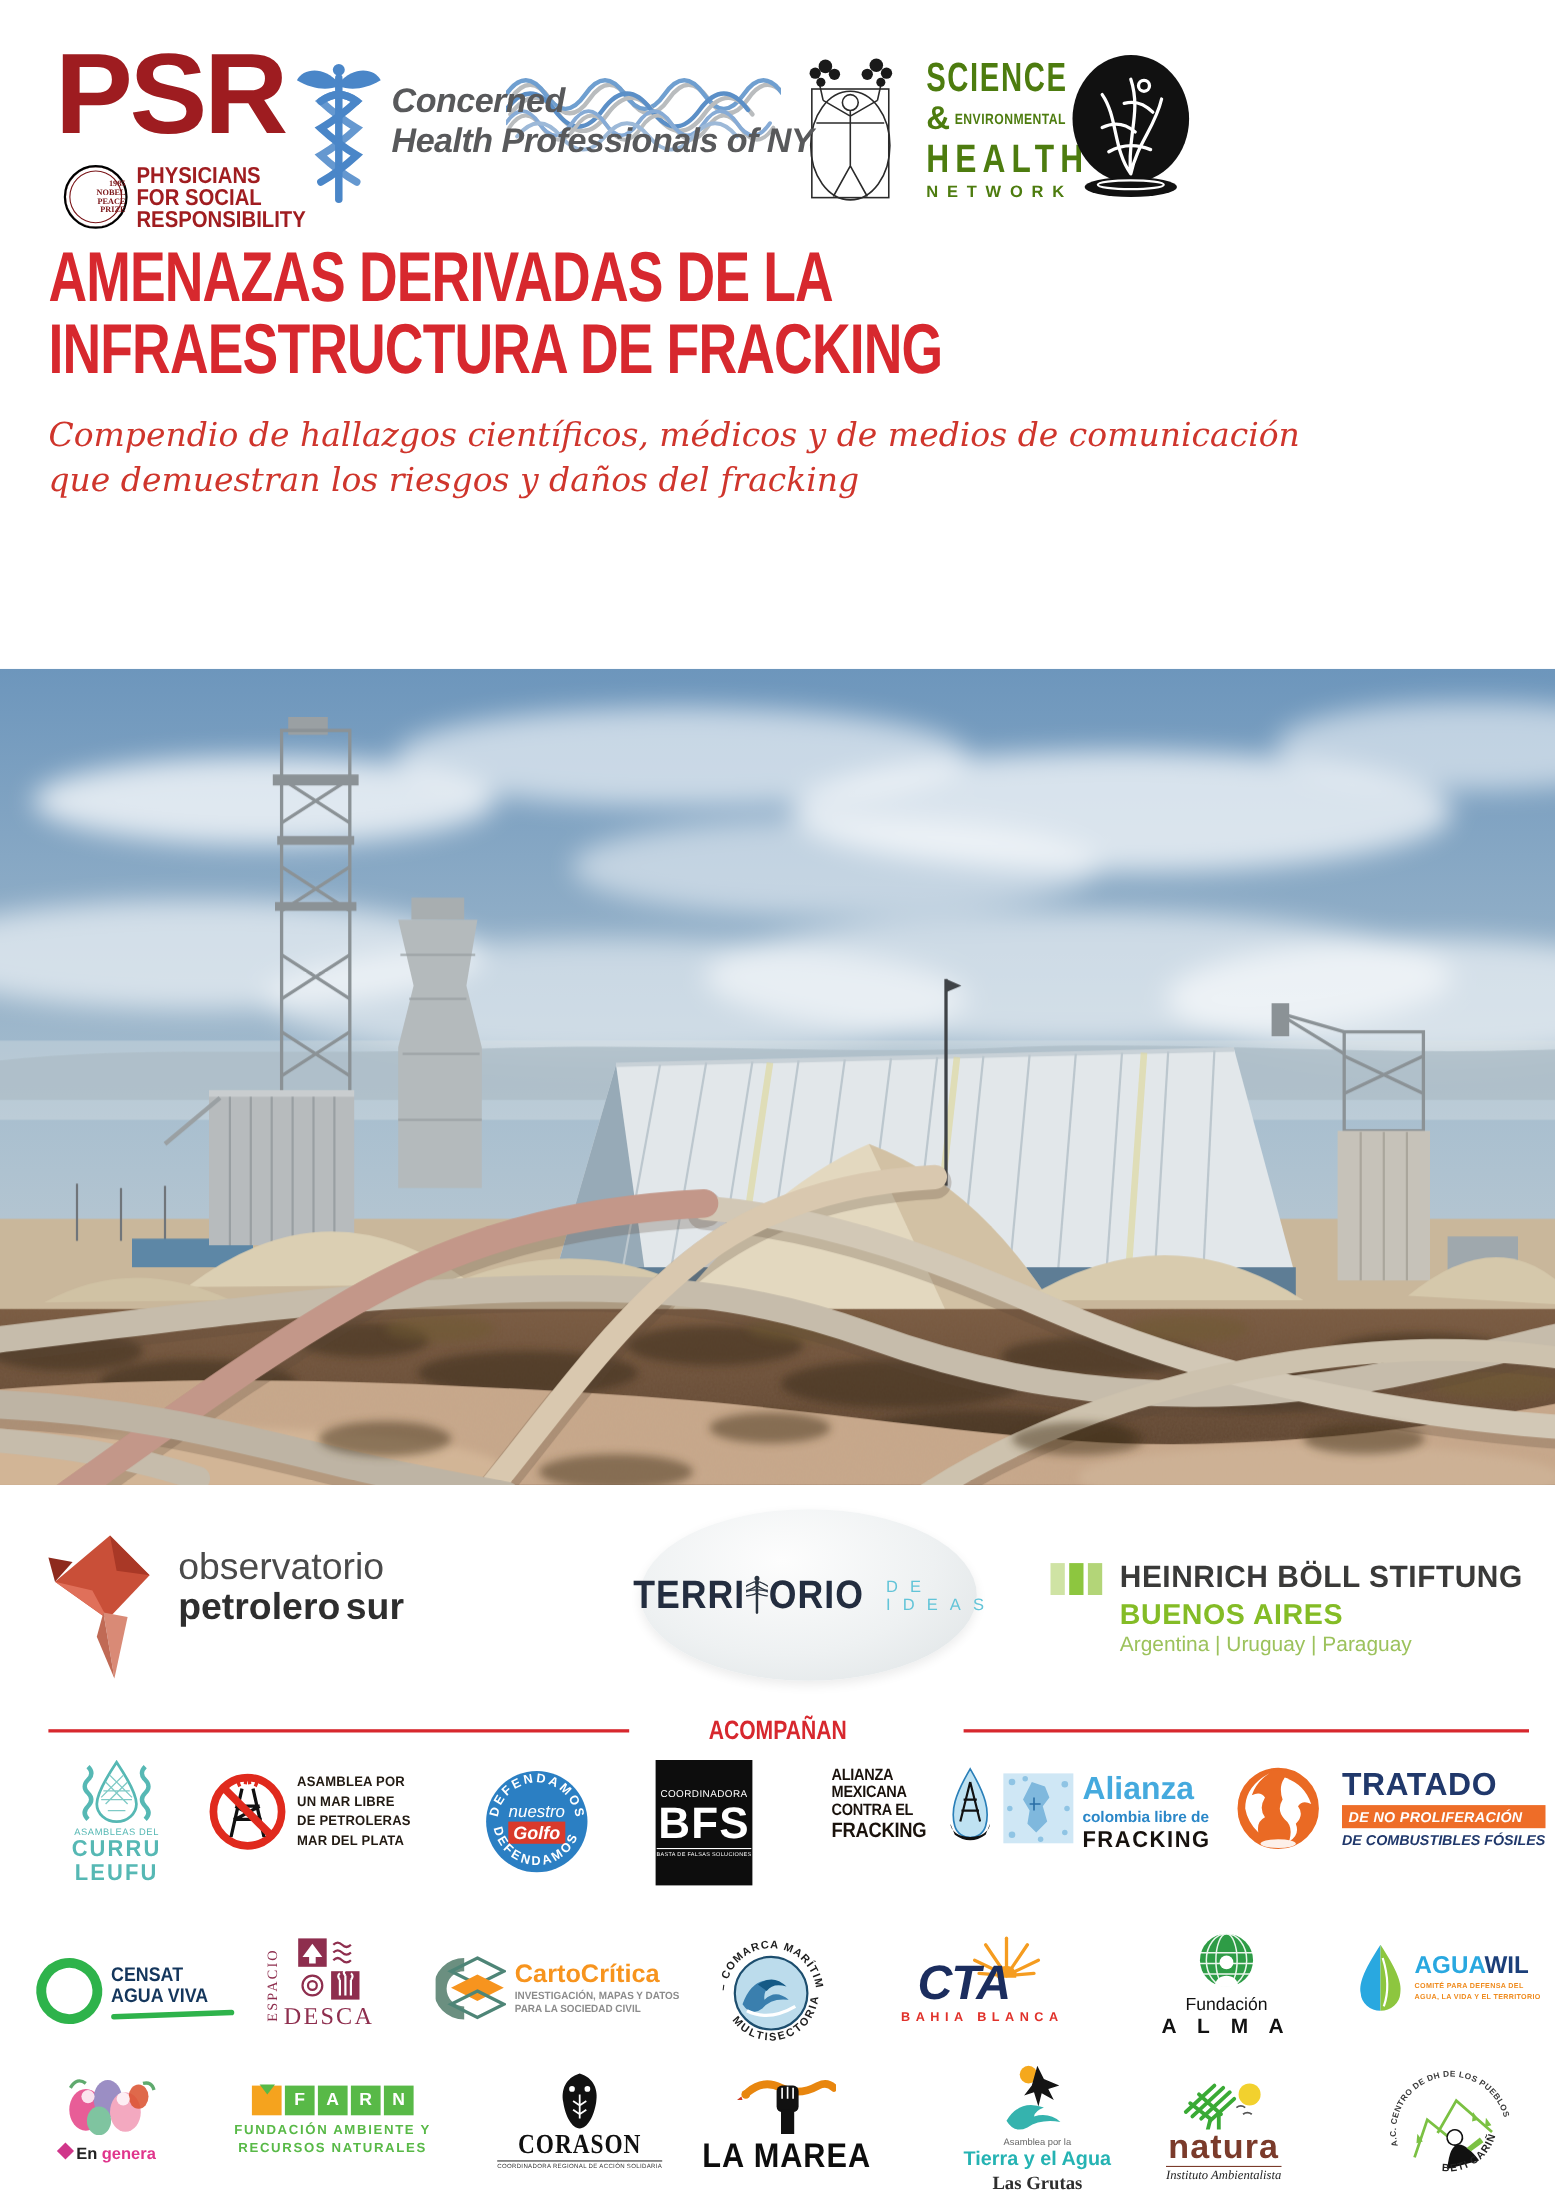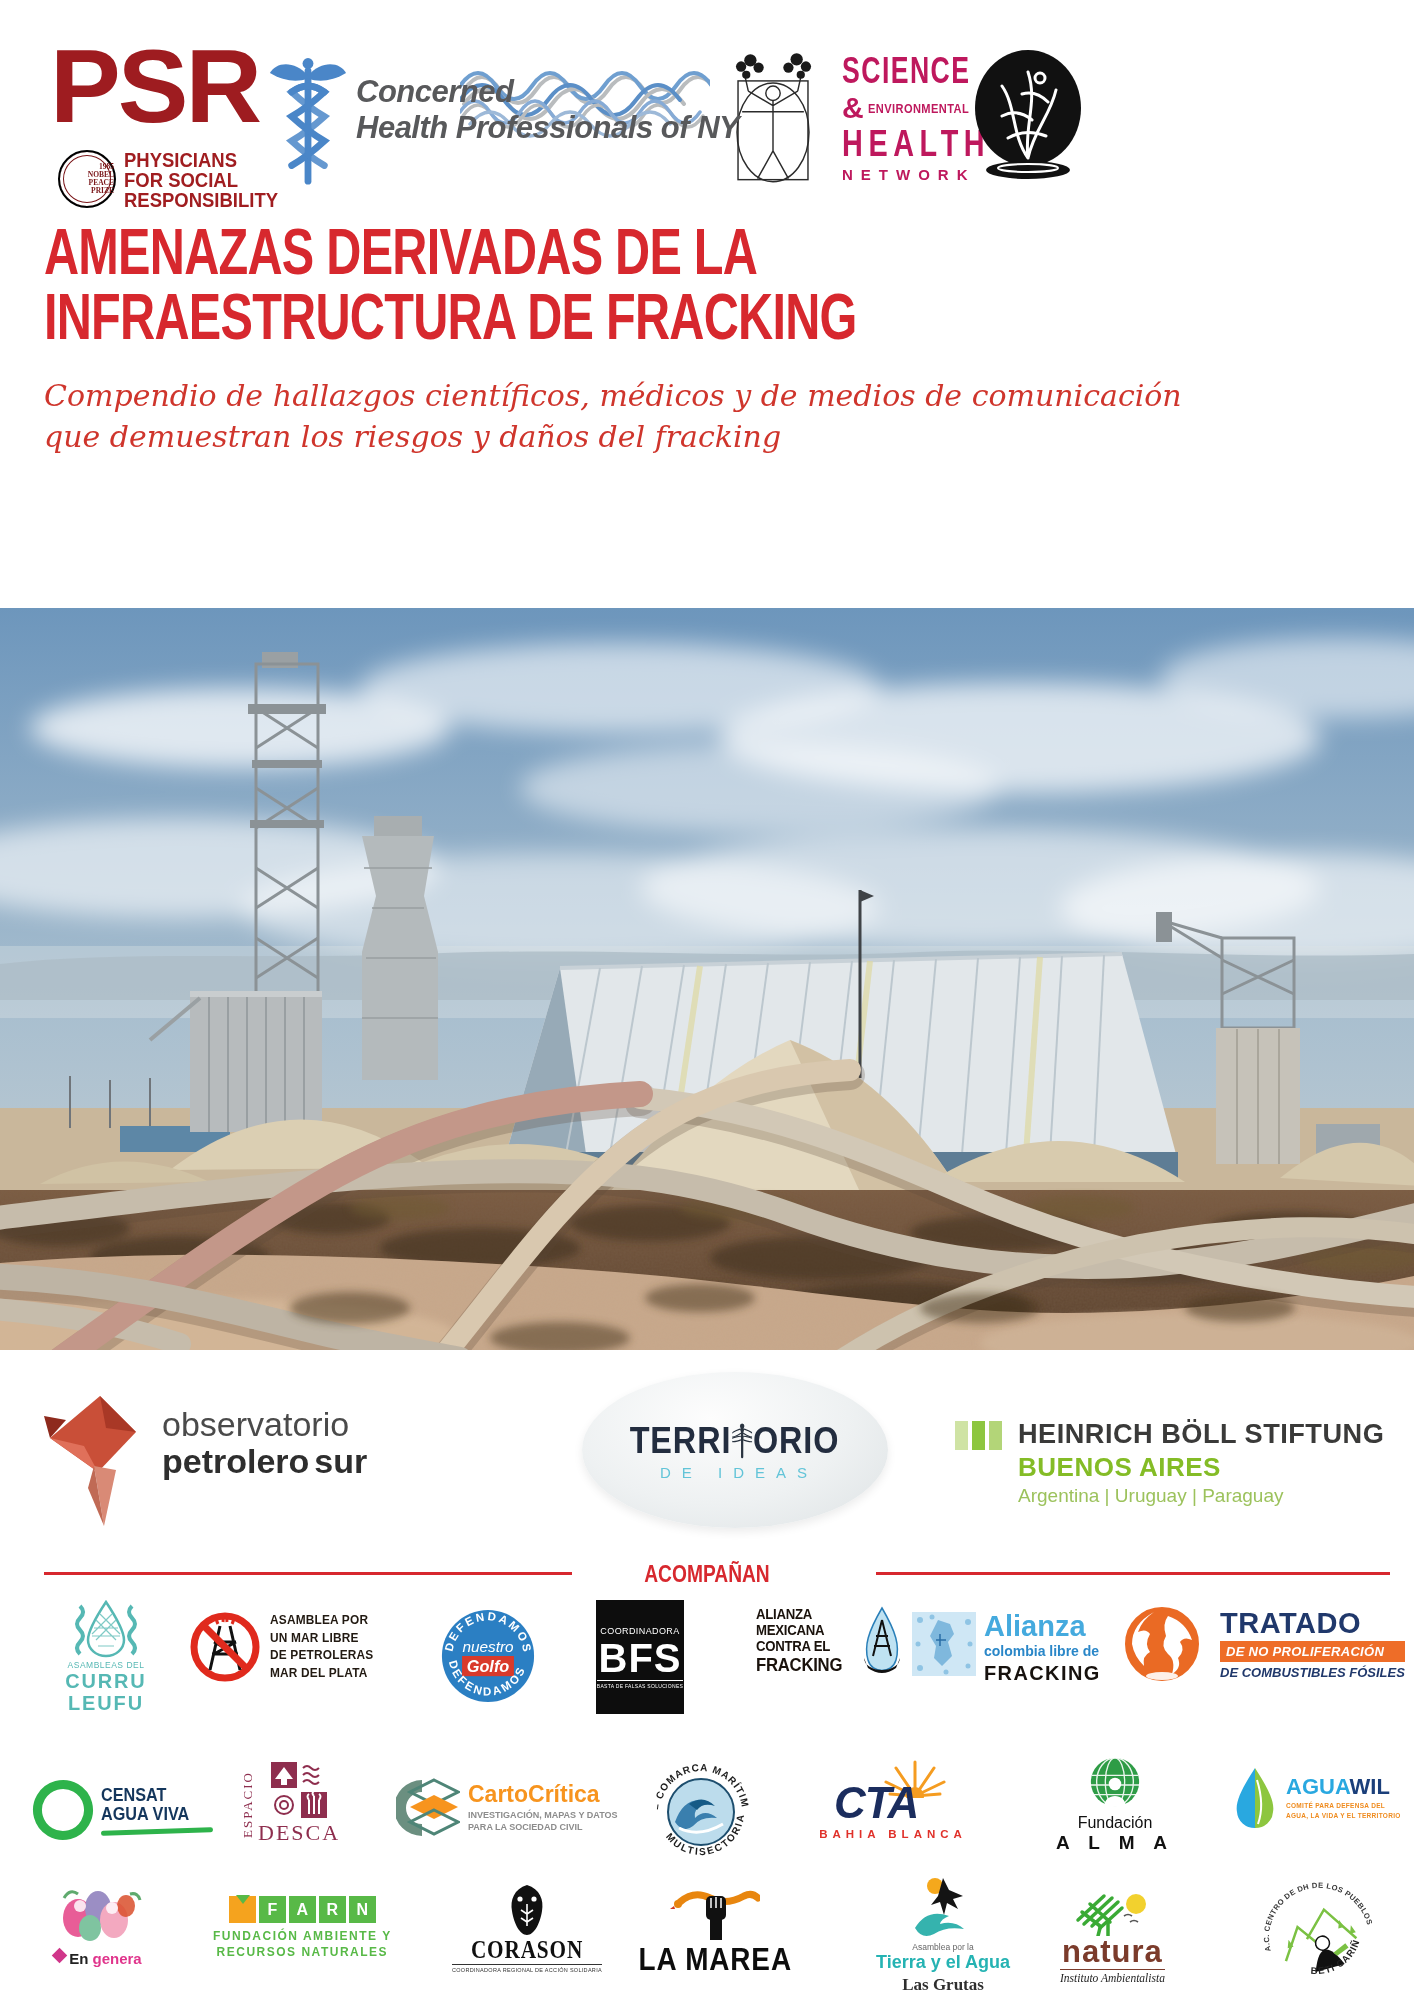--- a/index.html
+++ b/index.html
@@ -10,21 +10,21 @@
   .psr-acro{left:50px;top:40px;font-size:104px;font-weight:900;color:#9e1c20;letter-spacing:-3px;line-height:.9;transform:scaleX(1.02);transform-origin:left top;}
   .psr-row{left:58px;top:150px;display:flex;align-items:flex-start;gap:8px;}
   .psr-seal{width:54px;height:54px;border-radius:50%;border:2px solid #000000;box-shadow:inset 0 0 0 3px #fff,inset 0 0 0 4px #7a1518;
             display:flex;flex-direction:column;align-items:flex-end;justify-content:center;color:#7a1518;font-weight:700;
             font-family:"Liberation Serif",serif;font-size:7.5px;line-height:1.05;text-align:center;}
   .psr-name{color:#a01d20;font-weight:900;font-size:21px;line-height:.95;transform:scaleX(.88);transform-origin:left top;letter-spacing:0;}
   .caduceus{left:266px;top:54px;}
   .chpny{left:356px;top:74px;font-style:italic;font-weight:700;color:#58595b;font-size:31px;line-height:1.15;letter-spacing:-.5px;z-index:2;}
   .waves{left:460px;top:48px;z-index:1;}
   .vitruvian{left:714px;top:48px;}
-  .sehn{left:842px;top:52px;color:#be185d;width:140px;}
+  .sehn{left:842px;top:52px;color:#4d7c0f;width:140px;}
   .sehn-science{font-size:37px;font-weight:600;letter-spacing:2px;transform:scaleX(.72);transform-origin:left top;line-height:1;}
   .sehn-row{display:flex;align-items:center;gap:4px;margin-top:2px;}
   .sehn-amp{font-size:30px;font-weight:600;}
   .sehn-env{font-size:13.5px;font-weight:600;transform:scaleX(.82);transform-origin:left;letter-spacing:.5px;}
   .sehn-health{font-size:36px;font-weight:600;letter-spacing:7px;transform:scaleX(.8);transform-origin:left top;line-height:1.05;}
   .sehn-network{font-size:15px;font-weight:600;letter-spacing:8px;margin-top:3px;}
   .tree-circle{left:972px;top:46px;}
   
   .title{left:44px;top:220px;color:#d7282e;font-weight:900;font-size:64px;line-height:65px;letter-spacing:-1px;}
   .title div{transform:scaleX(.76);transform-origin:left top;white-space:nowrap;}
@@ -33,21 +33,21 @@
   
   .photo{left:0;top:608px;width:1414px;height:742px;display:block;}
   
   .ops-icon{left:40px;top:1376px;}
   .ops-text{left:162px;top:1406px;font-size:34px;line-height:1.08;color:#4a4a4a;}
   .ops-l2{color:#2e2e2e;}
   .ops-b1{font-weight:700;}
   .ops-b2{font-weight:900;margin-left:5px;}
   .terr{left:582px;top:1372px;width:306px;height:156px;border-radius:50%;
         background:radial-gradient(ellipse at 42% 30%,#fdfdfd 0%,#eef1f2 55%,#dde2e4 100%);
-        box-shadow:0 4px 10px rgba(0,0,0,.08);display:flex;flex-direction:column;align-items:center;justify-content:center;}
+        box-shadow:0 4px 10px rgba(0,0,0,.08);display:flex;flex-direction:row;align-items:center;justify-content:center;}
   .terr-name{display:flex;align-items:center;font-size:36px;font-weight:900;color:#232d3f;letter-spacing:1px;transform:scaleX(.9);}
   .terr-sub{font-size:15px;letter-spacing:11px;color:#62c4d8;margin-top:2px;margin-left:8px;}
   .hbs-squares{left:955px;top:1421px;display:flex;gap:4px;}
   .hbs-squares span{width:13px;height:29px;display:block;}
   .hbs-title{left:1018px;top:1418px;font-size:28px;font-weight:700;color:#3a3a39;letter-spacing:.5px;transform:scaleX(.97);transform-origin:left top;white-space:nowrap;}
   .hbs-ba{left:1018px;top:1452px;font-size:26px;font-weight:800;color:#84bc26;letter-spacing:.5px;}
   .hbs-countries{left:1018px;top:1485px;font-size:19px;color:#9cc25c;}
   
   .div-line{top:1572px;height:3px;background:#d7282e;}
   .div-left{left:44px;width:528px;}

